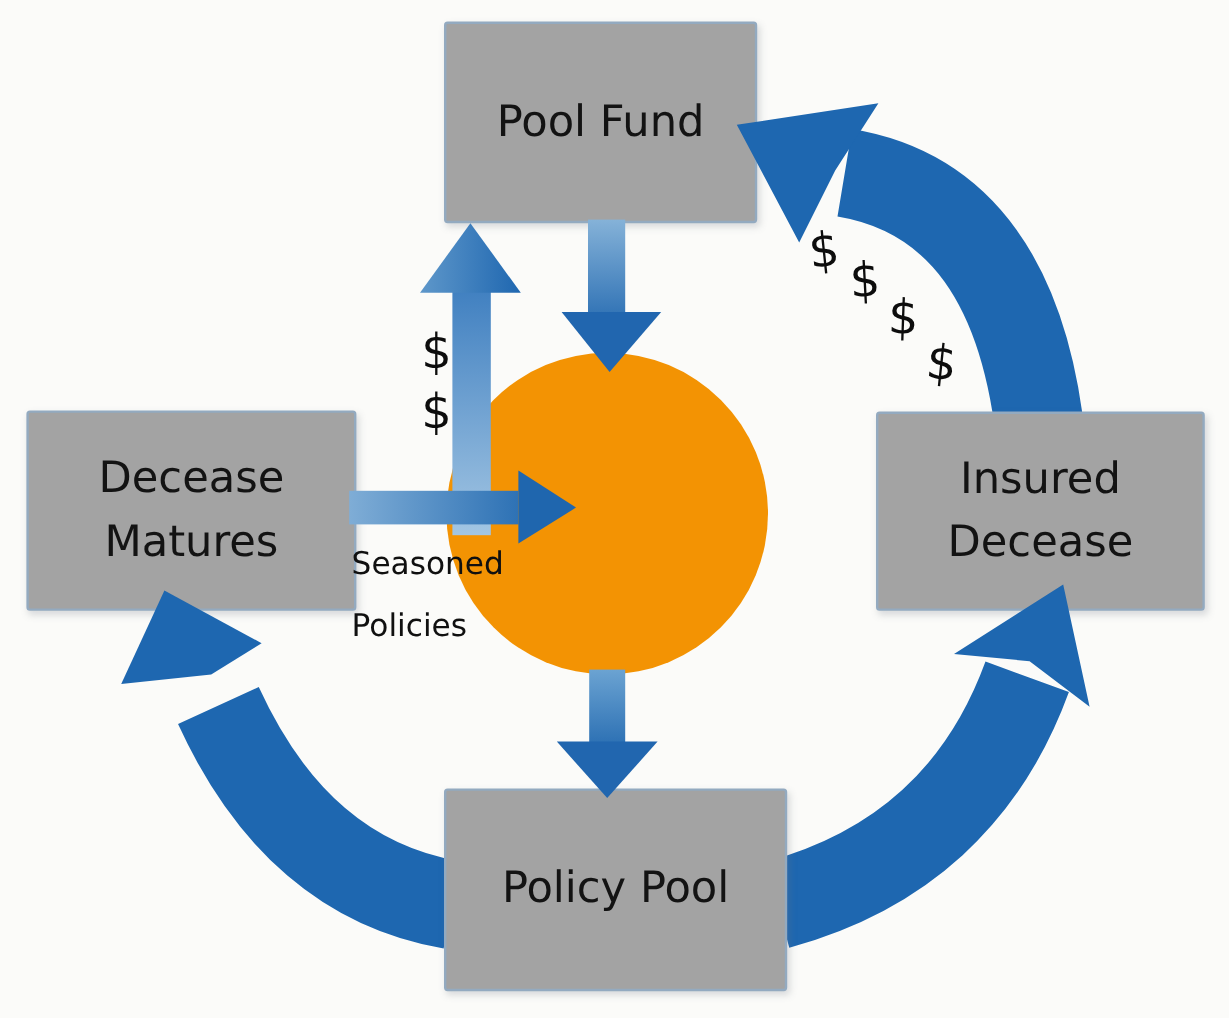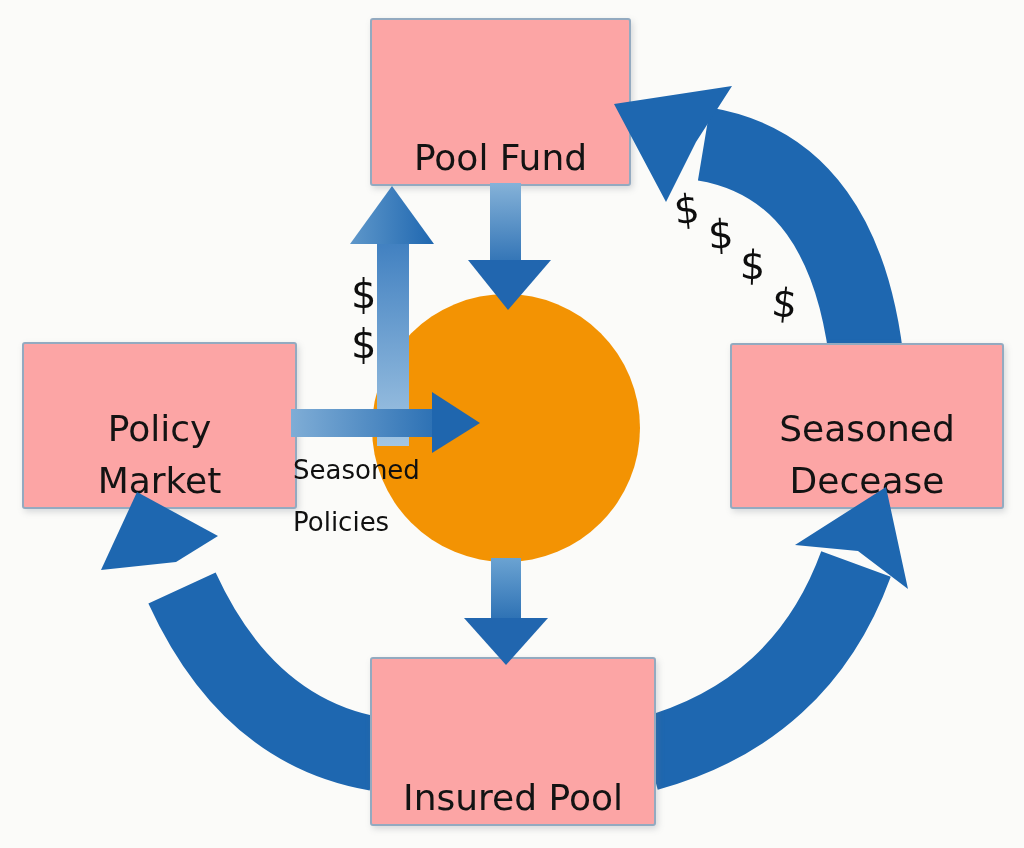--- a/index.html
+++ b/index.html
@@ -8,25 +8,25 @@
     background:#fbfbf9;
     font-family:"DejaVu Sans","Liberation Sans",sans-serif;
     color:#111;
   }
   .stage{position:absolute;inset:0;}
   svg.layer{position:absolute;left:0;top:0;}
   #layer-under{z-index:1;}
   #layer-over{z-index:3;}
   .node{
     position:absolute;z-index:2;
-    background:#fca5a5;
+    background:#a3a3a3;
     border:2px solid #93aac0;
     border-radius:3px;
     box-shadow:2px 3px 6px rgba(110,120,130,0.25);
-    display:flex;align-items:flex-end;justify-content:center;
+    display:flex;align-items:center;justify-content:center;
     text-align:center;
   }
   .box-label{
     font-size:36px;line-height:1.45;color:#131313;
     max-width:205px;
   }
   .box-label.one-line{max-width:260px;white-space:nowrap;}
   #box-pool-fund   {left:370px;top:18px; width:257px;height:164px;}
   #box-policy-matures{left:22px;top:342px;width:271px;height:163px;}
   #box-insured-decease{left:730px;top:343px;width:270px;height:162px;}
@@ -51,27 +51,27 @@
     <circle cx="506" cy="428" r="134" fill="#f39303"></circle>
     <path d="M 868 372 Q 848 168 704 144" fill="none" stroke="#1e67b0" stroke-width="74"></path>
     <path d="M 648 754 Q 802 712 856 564" fill="none" stroke="#1e67b0" stroke-width="74"></path>
     <path d="M 376 754 Q 248 732 182 588" fill="none" stroke="#1e67b0" stroke-width="74"></path>
   </svg>
 
   <div class="node" id="box-pool-fund">
     <div class="box-label one-line">Pool Fund</div>
   </div>
   <div class="node" id="box-policy-matures">
-    <div class="box-label">Policy Market</div>
+    <div class="box-label">Decease Matures</div>
   </div>
   <div class="node" id="box-insured-decease">
-    <div class="box-label">Seasoned Decease</div>
+    <div class="box-label">Insured Decease</div>
   </div>
   <div class="node" id="box-policy-pool">
-    <div class="box-label one-line">Insured Pool</div>
+    <div class="box-label one-line">Policy Pool</div>
   </div>
 
   <svg id="layer-over" class="layer" width="1024" height="848" viewBox="0 0 1024 848">
     <defs>
       <linearGradient id="gUpShaft" x1="0" y1="0" x2="0" y2="1">
         <stop offset="0" stop-color="#3f7fc0"></stop>
           <stop offset="1" stop-color="#a3c6e3"></stop>
       </linearGradient>
       <linearGradient id="gUpHead" x1="0" y1="0" x2="1" y2="0">
         <stop offset="0" stop-color="#5e97ca"></stop>

